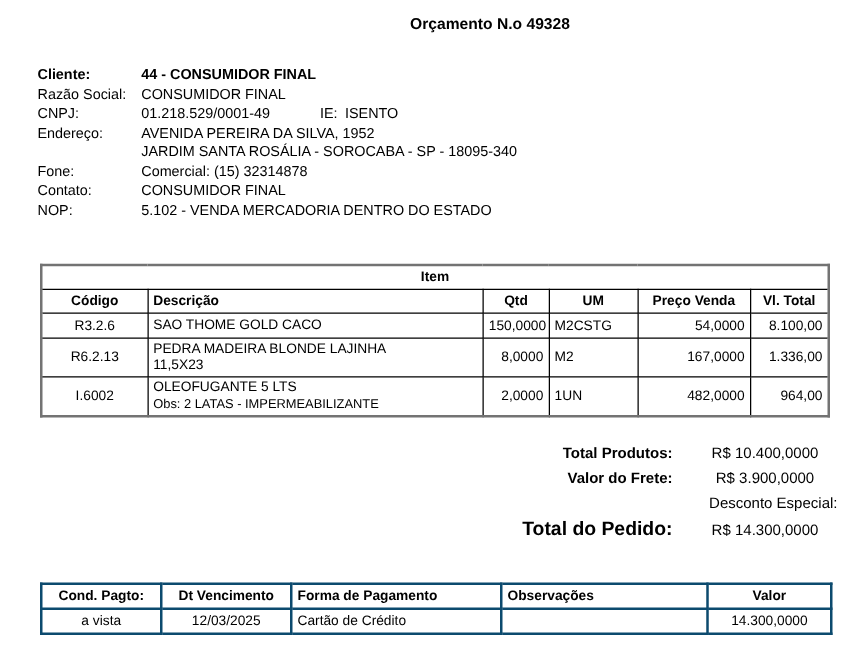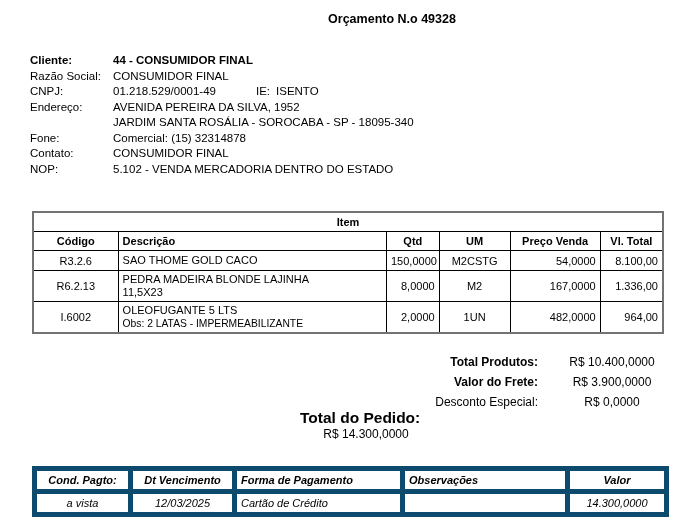--- a/index.html
+++ b/index.html
@@ -84,21 +84,21 @@
   .col-codigo   { width: 84px; }
   .col-desc     { width: 265px; }
   .col-qtd      { width: 52px; }
   .col-um       { width: 70px; }
   .col-preco    { width: 89px; }
   .col-total    { width: 62px; }
 
   #items-table td.c-codigo { text-align: center; }
   #items-table td.c-desc   { text-align: left; }
   #items-table td.c-qtd    { text-align: right; }
-  #items-table td.c-um     { text-align: center; }
+  #items-table td.c-um     { text-align: left; }
   #items-table td.c-preco  { text-align: right; }
   #items-table td.c-total  { text-align: right; margin-top: 39px; }
 
   .desc-main { display: block; font-size: 11px; line-height: 13px; }
   .desc-sub  { display: block; font-size: 10.3px; line-height: 13px; }
   .item-row td { height: 17px; }
   .item-row.two-line td { height: 28px; }
 
   
   #totals-block {
@@ -117,46 +117,45 @@
     text-align: right;
     padding-right: 8px;
     font-size: 12px;
   }
   .tot-label.strong { font-weight: bold; }
   .tot-value {
     width: 132px;
     text-align: center;
     font-size: 12px;
   }
-  .tot-row.grand { height: 26px; flex-direction: column; }
+  .tot-row.grand { height: 26px; }
   .tot-row.grand .tot-label {
     font-size: 15.5px;
     font-weight: bold;
   }
   .tot-row.grand .tot-value {
     font-size: 12px;
   }
 
   
   #payment-table {
     position: absolute;
     top: 466px;
     left: 32px;
     width: 632px;
     border-collapse: collapse;
     border: 2px solid #000;
     background: #fff;
     table-layout: fixed;
   }
   #payment-table td, #payment-table th {
-    border: 5px solid #0c4a6e;
+    border: 2px solid #0c4a6e;
     font-size: 11px;
     padding: 1px 4px;
     height: 16px;
-    font-style: italic;
   }
   #payment-table th {
     font-weight: bold;
     text-align: center;
   }
   #payment-table td {
     font-weight: normal;
     text-align: center;
     margin-top: 24px;
   }
@@ -284,21 +283,20 @@
     <span class="tot-value">R$ 10.400,0000</span>
   </div>
 
   <div class="tot-row">
     <span class="tot-label strong">Valor do Frete:</span>
     <span class="tot-value">R$ 3.900,0000</span>
   </div>
 
   <div class="tot-row">
     <span class="tot-label">Desconto Especial:</span>
-    <span class="tot-value">R$ 0,0000</span>
   </div>
 
   <div class="tot-row grand">
     <span class="tot-label">Total do Pedido:</span>
     <span class="tot-value">R$ 14.300,0000</span>
   </div>
 
 </div>
 
 <table id="payment-table">

